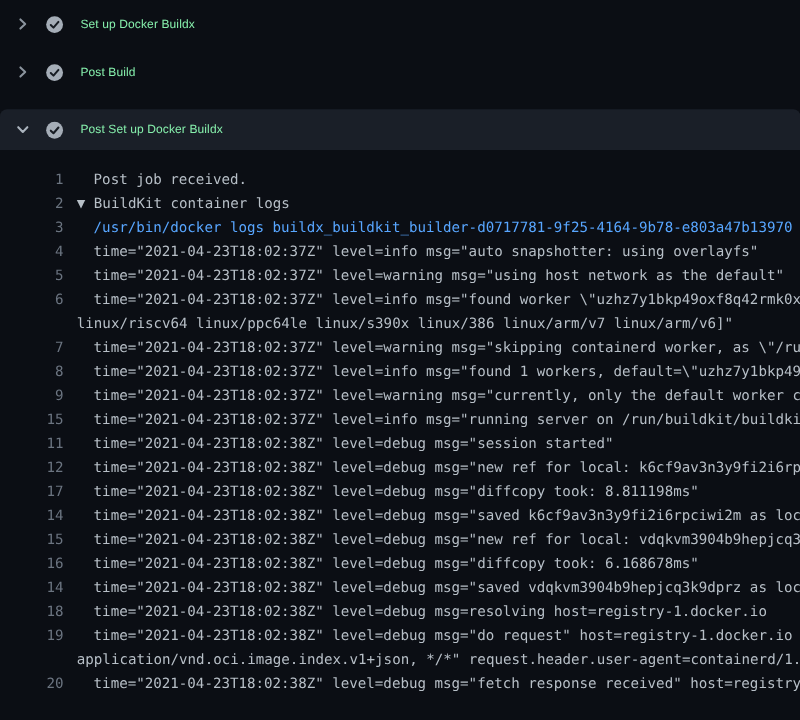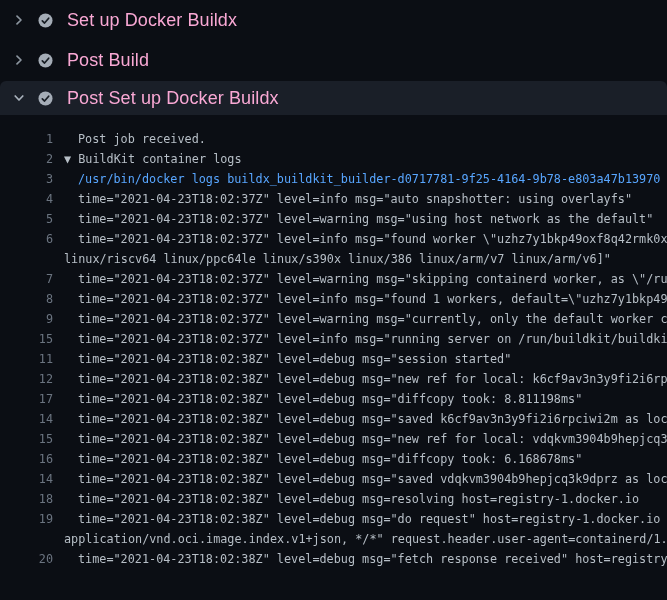--- a/index.html
+++ b/index.html
@@ -11,23 +11,23 @@
   }
   
   .steps { width: 667px; }
   .step {
     display: flex; align-items: center;
     height: 40px; padding-left: 11px; box-sizing: border-box;
     cursor: pointer;
   }
   .step .chev { width: 16px; height: 16px; display: inline-flex; align-items: center; justify-content: center; flex-shrink: 0; }
   .step .check { margin-left: 11px; width: 15px; height: 15px; display: inline-flex; flex-shrink: 0; }
-  .step .label { margin-left: 14px; color: #f9a8d4; font-size: 18px; letter-spacing: 0.1px; }
+  .step .label { margin-left: 14px; color: #86efac; font-size: 10px; letter-spacing: 0.1px; }
   .step.expanded {
-    height: 34px; margin-top: 1px;
+    height: 34px; margin-top: 11px;
     background: #1a1f28;
     border-radius: 6px 6px 0 0;
   }
   
   .log {
     padding-top: 14px;
     font-family: "DejaVu Sans Mono", monospace;
     font-size: 11.8px;
     color: #b7bfc7;
   }

